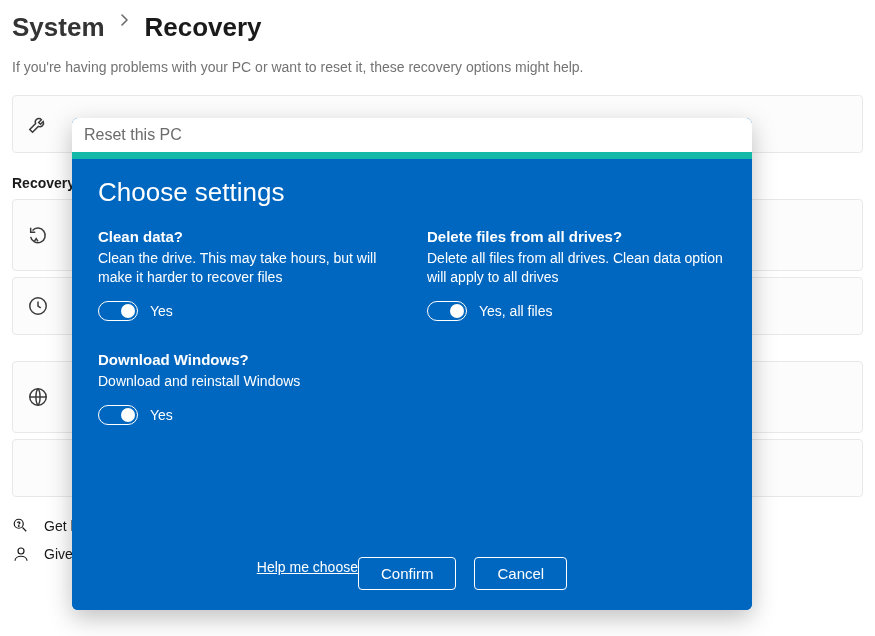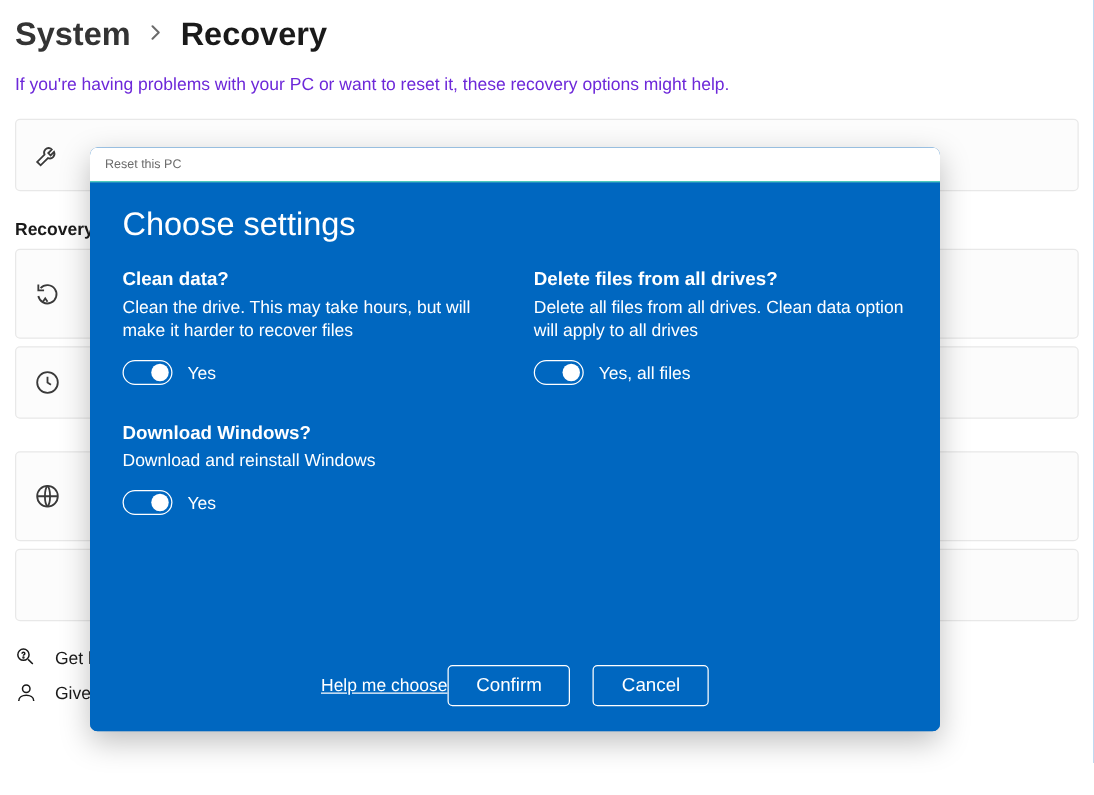--- a/index.html
+++ b/index.html
@@ -8,29 +8,29 @@
       background: #ffffff;
       width: 875px;
       height: 636px;
       overflow: hidden;
       position: relative;
       color: #1a1a1a;
     }
     
     .breadcrumb {
       display: flex;
-      align-items: center;
+      align-items: flex-start;
       gap: 14px;
       padding: 12px 12px 8px 12px;
       font-size: 26px;
     }
     .breadcrumb .parent { font-weight: 600; color: #343434; }
     .breadcrumb .chevron { color: #6b6b6b; font-size: 16px; }
     .breadcrumb .current { font-weight: 700; }
-    .subtitle { padding: 8px 12px 20px 12px; font-size: 14px; color: #6d28d9; }
+    .subtitle { padding: 8px 12px 20px 12px; font-size: 14px; color: #737373; }
     
     .row {
       border: 1px solid #e8e8e8;
       border-radius: 4px;
       margin: 0 12px 6px 12px;
       height: 58px;
       display: flex;
       align-items: center;
       padding: 0 14px;
       gap: 18px;
@@ -49,23 +49,23 @@
       left: 72px;
       width: 680px;
       border-radius: 6px;
       box-shadow: 0 8px 24px rgba(0,0,0,0.25);
       overflow: hidden;
       background: #0067c0;
     }
     .dialog-titlebar {
       background: #ffffff;
       padding: 8px 12px;
-      font-size: 10px;
+      font-size: 16px;
       color: #6b6b6b;
-      border-bottom: 1px solid #14b8a6;
+      border-bottom: 7px solid #14b8a6;
     }
     .dialog-body {
       background: #0067c0;
       color: #ffffff;
       padding: 18px 26px 20px 26px;
     }
     .dialog-heading { font-size: 26px; font-weight: 400; margin-bottom: 20px; }
     .settings-grid {
       display: grid;
       grid-template-columns: 1fr 1fr;
@@ -93,21 +93,21 @@
       background: #ffffff;
     }
     .toggle-label { font-size: 14px; }
     .dialog-footer {
       display: flex;
       align-items: center;
       justify-content: center;
       margin-top: 120px;
     }
     .help-link { font-size: 14px; text-decoration: underline; cursor: pointer; }
-    .dialog-buttons { display: flex; gap: 18px; }
+    .dialog-buttons { display: flex; gap: 18px; margin-top: 12px; }
     .dialog-btn {
       background: transparent;
       border: 1.5px solid #ffffff;
       color: #ffffff;
       font-size: 15px;
       padding: 7px 22px;
       border-radius: 4px;
       cursor: pointer;
       font-family: inherit;
     }

